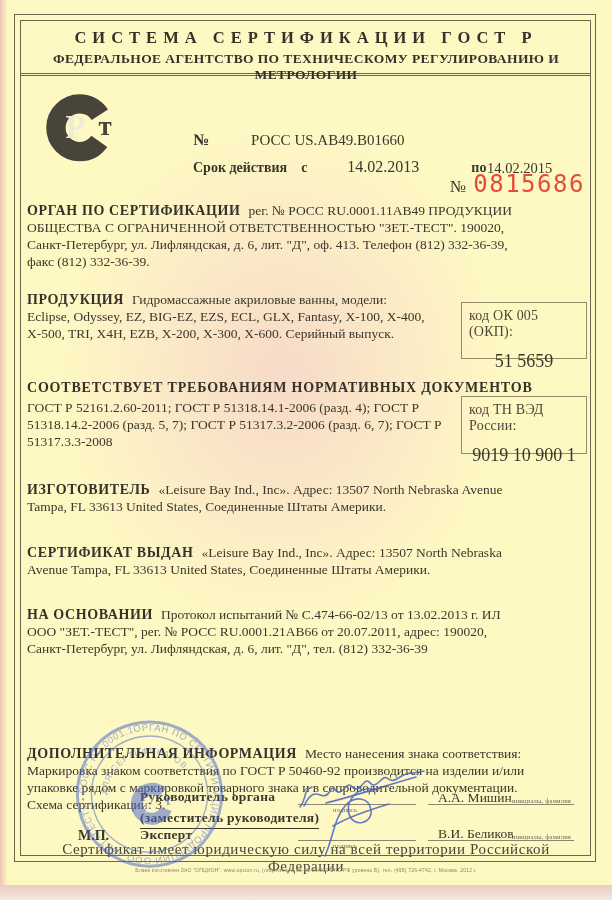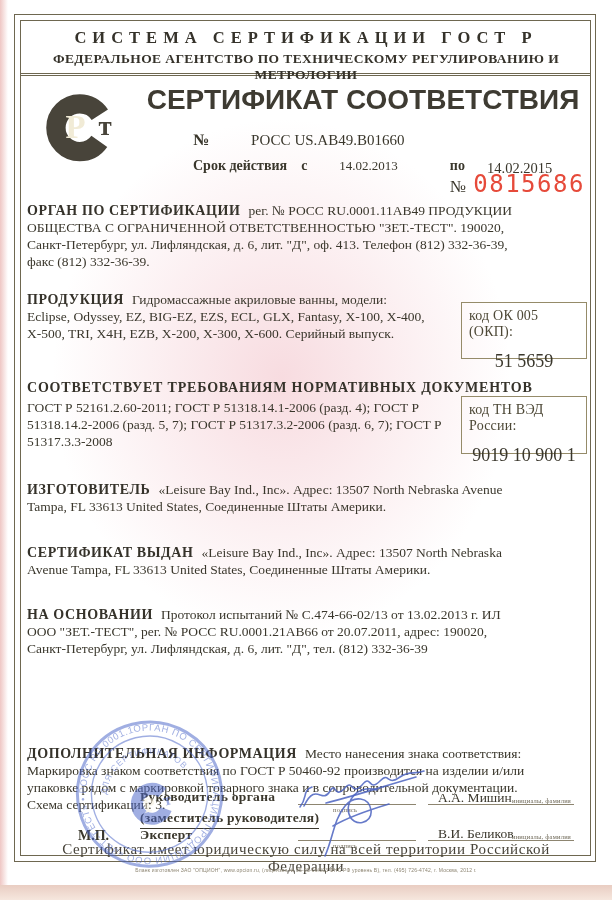--- a/index.html
+++ b/index.html
@@ -1,18 +1,18 @@
 <!DOCTYPE html>
 <html><head>
 <meta charset="utf-8">
 <style>
   html,body{margin:0;padding:0;background:#e9e2d0;}
   .page{
     position:relative;width:612px;height:900px;overflow:hidden;
-    background:#ffffff;
+    background:#fef9c3;
     font-family:"Liberation Serif","DejaVu Serif",serif;
     color:#3a372c;
   }
   .tint{position:absolute;inset:0;z-index:0;pointer-events:none;
     background:radial-gradient(ellipse 52% 40% at 46% 42%, rgba(243,198,205,.62), rgba(243,198,205,0) 72%);}
   .edge-left{position:absolute;left:0;top:0;width:8px;height:100%;z-index:5;pointer-events:none;
     background:linear-gradient(to right, rgba(233,180,176,.75), rgba(233,180,176,0));}
   .edge-bottom{position:absolute;left:0;bottom:0;width:100%;height:15px;z-index:5;pointer-events:none;
     background:linear-gradient(to bottom,#e9cdc2,#f6e7de);}
   .frame-outer{position:absolute;left:14px;top:14px;width:582px;height:848px;z-index:1;
@@ -27,21 +27,21 @@
     font-weight:bold;font-size:13.5px;letter-spacing:0.4px;color:#35322a;}
   .logo{position:absolute;left:44px;top:90px;z-index:2;}
   .cert-title{position:absolute;left:140px;top:84px;width:446px;text-align:center;z-index:2;
     font-family:"Liberation Sans","DejaVu Sans",sans-serif;font-weight:bold;
     font-size:28px;letter-spacing:0px;color:#3e3b32;}
   .num-row{position:absolute;left:193px;top:131px;z-index:2;font-size:15px;display:flex;align-items:baseline;}
   .num-row .no{font-weight:bold;font-size:16px;margin-right:42px;}
   .validity{position:absolute;left:193px;top:158px;z-index:2;font-size:14px;display:flex;align-items:baseline;}
   .validity .lbl{font-weight:bold;}
   .validity .c{font-weight:bold;margin-left:14px;}
-  .validity .d1{margin-left:32px;font-size:13px;}
+  .validity .d1{margin-left:40px;font-size:16px;}
   .validity .po{font-weight:bold;margin-left:52px;}
   .date2{position:absolute;left:487px;top:160px;z-index:2;font-size:14.5px;}
   .blank-num{position:absolute;left:450px;top:170px;z-index:2;display:flex;align-items:baseline;}
   .blank-num .no2{font-size:17px;margin-right:7px;color:#3a372c;}
   .blank-num .red{font-family:"DejaVu Sans Mono","Liberation Mono",monospace;
     font-size:24px;letter-spacing:1.5px;color:#e64a3a;font-weight:400;}
   .sec{position:absolute;z-index:2;margin:0;font-size:13.5px;line-height:17px;}
   .sec .lbl{font-weight:bold;font-size:14px;letter-spacing:0.6px;color:#35322a;margin-right:8px;}
   .sec-organ{left:27px;top:202px;width:486px;}
   .sec-product{left:27px;top:291px;width:402px;}
@@ -98,21 +98,20 @@
   <div class="agency">ФЕДЕРАЛЬНОЕ АГЕНТСТВО ПО ТЕХНИЧЕСКОМУ РЕГУЛИРОВАНИЮ И МЕТРОЛОГИИ</div>
 
   <div class="logo">
     <svg width="82" height="74" viewBox="0 0 110 98">
       <circle cx="48" cy="50" r="32" fill="none" stroke="#48443a" stroke-width="26" stroke-dasharray="162 39" stroke-dashoffset="181.5"></circle>
       <text x="29" y="64" font-family="Liberation Serif, serif" font-weight="bold" font-size="44" fill="#f1ebd6">Р</text>
       <text x="73" y="60" font-family="Liberation Serif, serif" font-weight="bold" font-size="36" fill="#48443a">т</text>
     </svg>
   </div>
 
-  <div class="cert-title">СЕРТИФИКАТ СООТВЕТСТВИЯ</div>
 
   <div class="num-row">
     <span class="no">№</span>
     <span class="num">РОСС US.AB49.B01660</span>
   </div>
 
   <div class="validity">
     <span class="lbl">Срок действия</span>
     <span class="c">с</span>
     <span class="d1">14.02.2013</span>

